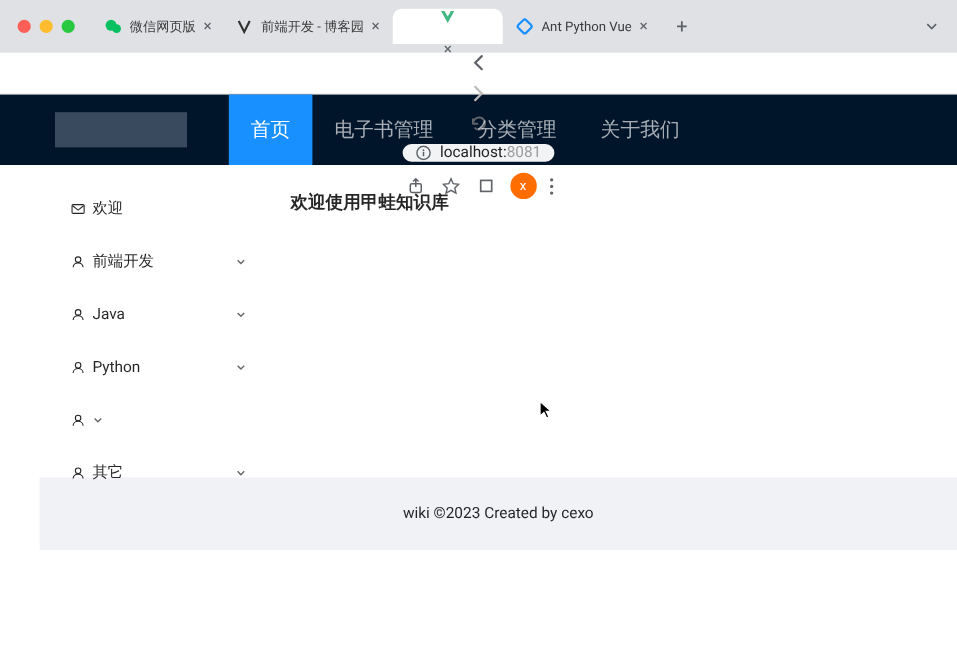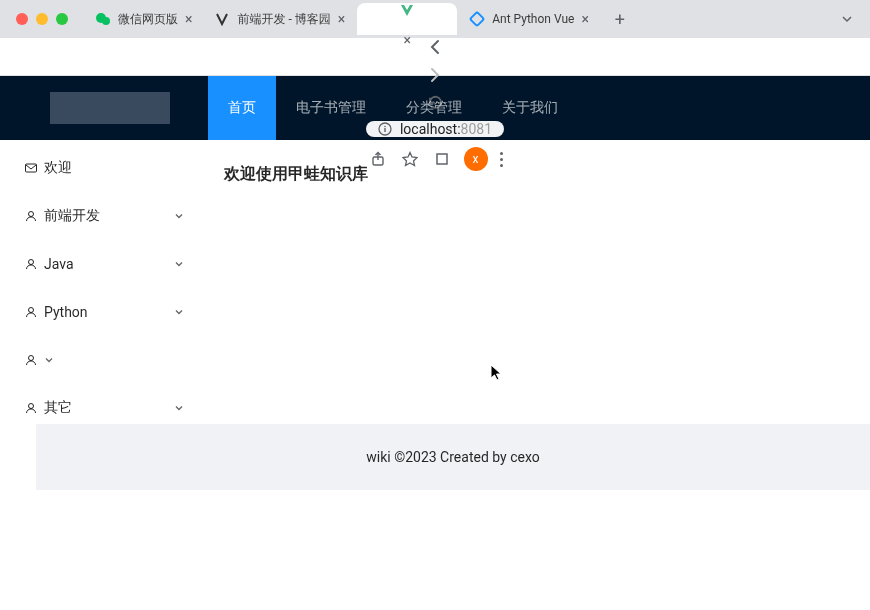--- a/index.html
+++ b/index.html
@@ -1,19 +1,19 @@
 <!DOCTYPE html>
 <html><head>
   <meta charset="utf-8">
   <style>
     * { margin: 0; padding: 0; box-sizing: border-box; }
     body { font-family: -apple-system, BlinkMacSystemFont, "Segoe UI", Roboto, sans-serif; font-size: 14px; color: #333; background: #fff; width: 870px; height: 610px; overflow: hidden; }
     
     
-    .tab-bar { height: 38px; background: #dfe1e5; display: flex; align-items: center; padding: 0 8px; gap: 2px; text-align: center; }
+    .tab-bar { height: 48px; background: #dfe1e5; display: flex; align-items: center; padding: 0 8px; gap: 2px; text-align: center; }
     .traffic-lights { display: flex; gap: 8px; margin-right: 15px; margin-left: 8px; }
     .tl { width: 12px; height: 12px; border-radius: 50%; }
     .tl-red { background: #ff5f57; } .tl-yellow { background: #febc2e; } .tl-green { background: #28c840; }
     .tab { display: flex; align-items: center; height: 32px; padding: 0 10px; border-radius: 8px 8px 0 0; gap: 7px; max-width: 165px; min-width: 100px; cursor: pointer; position: relative; }
     .tab.active { background: #fff; flex-direction: column; }
     .tab-title { font-size: 12px; color: #3c3c3c; white-space: nowrap; overflow: hidden; text-overflow: ellipsis; flex: 1; }
     .tab-close { color: #5f6368; font-size: 14px; line-height: 1; }
     .tab-icon { width: 16px; height: 16px; display: flex; align-items: center; justify-content: center; flex-shrink: 0; }
     .new-tab { width: 28px; height: 28px; display: flex; align-items: center; justify-content: center; color: #5f6368; margin-left: 5px; font-size: 18px; }
     .tab-overflow { margin-left: auto; margin-right: 8px; color: #5f6368; }
@@ -27,25 +27,25 @@
     .addr-right { display: flex; gap: 12px; align-items: center; }
     .addr-icon { color: #5f6368; width: 20px; display: flex; justify-content: center; }
     .avatar { width: 24px; height: 24px; border-radius: 50%; background: #ff6d00; color: #fff; display: flex; align-items: center; justify-content: center; font-size: 12px; }
     .kebab { display: flex; flex-direction: column; gap: 3px; }
     .kebab span { width: 3px; height: 3px; border-radius: 50%; background: #5f6368; }
     
     
     .app-header { height: 64px; background: #001529; display: flex; align-items: center; }
     .logo-placeholder { width: 120px; height: 32px; background: #3a4a5e; margin: 0 38px 0 50px; }
     .nav-menu { display: flex; height: 100%; }
-    .nav-item { padding: 0 20px; display: flex; align-items: center; color: rgba(255,255,255,0.65); font-size: 14px; cursor: pointer; }
+    .nav-item { padding: 0 20px; display: flex; align-items: center; color: rgba(255,255,255,0.65); font-size: 18px; cursor: pointer; }
     .nav-item.active { background: #1890ff; color: #fff; }
     
     .app-body { display: flex; height: 284px; }
-    .sidebar { width: 200px; padding-top: 4px; }
+    .sidebar { width: 200px; padding-top: 16px; margin-left: 40px; }
     .side-item { height: 48px; display: flex; align-items: center; padding: 0 16px 0 24px; cursor: pointer; color: rgba(0,0,0,0.85); font-size: 14px; }
     .side-item .si-icon { margin-right: 6px; display: flex; align-items: center; }
     .side-item .si-label { flex: 1; }
     .side-item .chev { color: #666; }
     
     .content { flex: 1; padding: 24px; }
     .welcome-title { font-size: 16px; font-weight: 700; color: rgba(0,0,0,0.85); }
     
     .app-footer { height: 66px; background: #f0f2f5; display: flex; align-items: center; justify-content: center; color: rgba(0,0,0,0.85); font-size: 14px; margin-left: 36px; }
     

